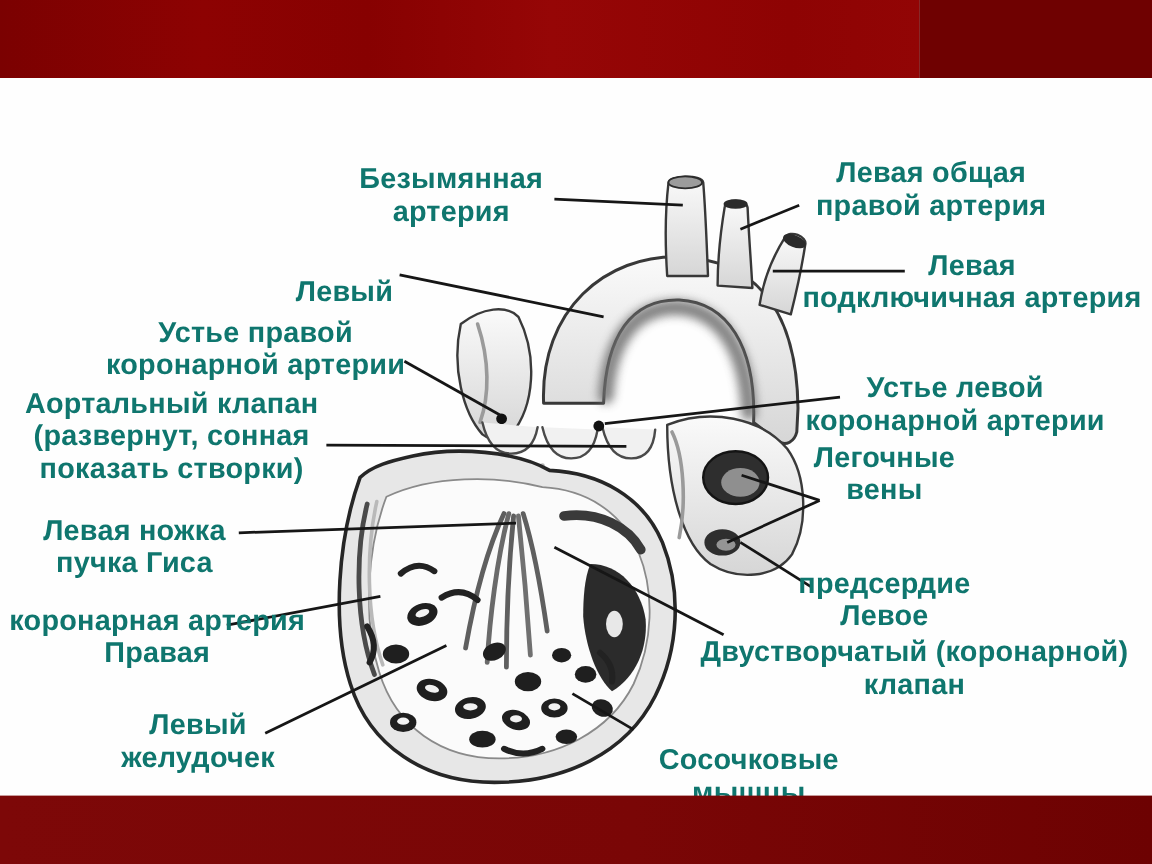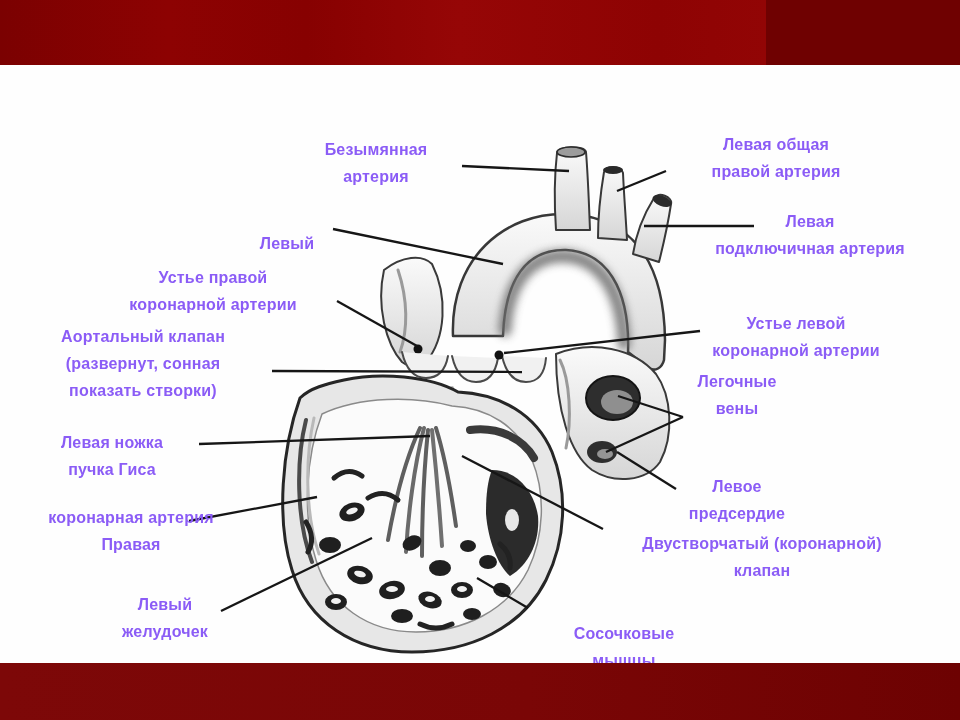--- a/index.html
+++ b/index.html
@@ -9,21 +9,21 @@
   }
   .bar{position:absolute;left:0;width:100%;}
   .bar-top{top:0;height:65px;}
   .bar-top-left{position:absolute;left:0;top:0;width:766px;height:65px;
     background:linear-gradient(90deg,#7b0101 0%,#8d0202 22%,#870101 40%,#960606 60%,#8e0303 86%,#920505 100%);}
   .bar-top-right{position:absolute;left:766px;top:0;width:194px;height:65px;background:#6f0101;}
   .bar-bottom{bottom:0;height:57px;background:linear-gradient(90deg,#7d0808 0%,#7a0606 55%,#6d0202 100%);}
   #labels-layer{position:absolute;left:0;top:0;width:960px;height:720px;pointer-events:none;}
   .label{
     position:absolute;transform:translateX(-50%);text-align:center;
-    font-weight:bold;font-size:16px;line-height:27px;color:#8b5cf6;
+    font-weight:bold;font-size:24px;line-height:27px;color:#0f766e;
     white-space:nowrap;letter-spacing:0.2px;
   }
   svg.layer{position:absolute;left:0;top:0;}
   #leader-svg line{stroke:#161616;stroke-width:2.3;}
 </style>
 </head>
 <body>
 
 <div class="slide">
 
@@ -179,22 +179,22 @@
       </div>
       <div class="label" style="left: 796px; top: 310px;">
         <div>Устье левой</div>
         <div>коронарной артерии</div>
       </div>
       <div class="label" style="left: 737px; top: 368px;">
         <div>Легочные</div>
         <div>вены</div>
       </div>
       <div class="label" style="left: 737px; top: 473px;">
+        <div>предсердие</div>
         <div>Левое</div>
-        <div>предсердие</div>
       </div>
       <div class="label" style="left: 762px; top: 530px;">
         <div>Двустворчатый (коронарной)</div>
         <div>клапан</div>
       </div>
       <div class="label" style="left: 608px; top: 620px; margin-left: 16px;">
         <div>Сосочковые</div>
         <div>мышцы</div>
       </div>
     </div>

